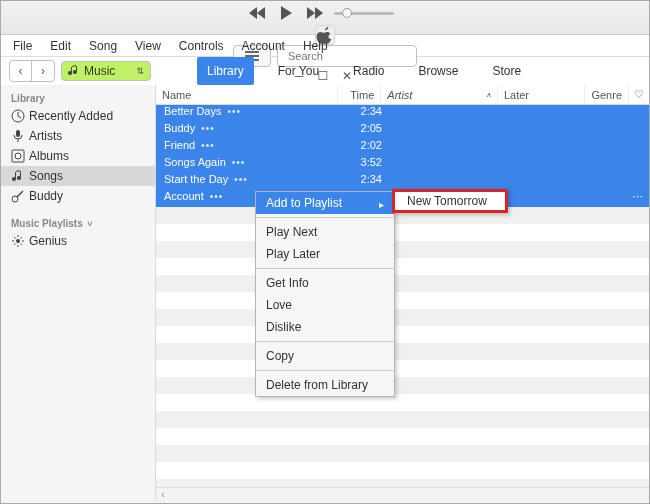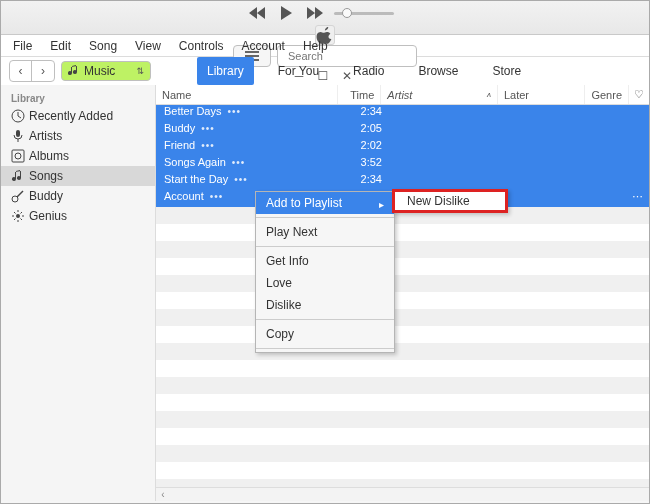--- a/index.html
+++ b/index.html
@@ -211,20 +211,23 @@
     <div class="side-item">
       <span class="side-icon">
           <svg viewBox="0 0 14 14">
             <circle cx="4" cy="10" r="3" fill="none" stroke="#444"></circle>
             <line x1="6" y1="8" x2="12" y2="2" stroke="#444" stroke-width="1.5"></line>
           </svg>
         </span>
       <span>Buddy</span>
     </div>
 
+    <div class="side-header" style="margin-top:8px;">
+      <span>Music Playlists</span><span class="side-caret"> ˅</span>
+    </div>
     <div class="side-item">
       <span class="side-icon">
           <svg viewBox="0 0 14 14">
             <circle cx="7" cy="7" r="2" fill="#444"></circle>
             <path d="M7 1v2M7 11v2M1 7h2M11 7h2M3 3l1.5 1.5M9.5 9.5L11 11M3 11l1.5-1.5M9.5 4.5L11 3" stroke="#444"></path>
           </svg>
         </span>
       <span>Genius</span>
     </div>
   </div>
@@ -320,24 +323,26 @@
   </div>
 </div>
 
 <div class="context-menu">
   <div class="cm-item highlight">
     <span>Add to Playlist</span>
     <span class="cm-arrow">▸</span>
   </div>
   <div class="cm-sep"></div>
   <div class="cm-item">Play Next</div>
+  <div class="cm-item">Play Later</div>
   <div class="cm-sep"></div>
   <div class="cm-item">Get Info</div>
   <div class="cm-item">Love</div>
   <div class="cm-item">Dislike</div>
   <div class="cm-sep"></div>
   <div class="cm-item">Copy</div>
   <div class="cm-sep"></div>
+  <div class="cm-item">Delete from Library</div>
 </div>
 
 <div class="submenu">
-  <span>New Dislike</span>
+  <span>New Tomorrow</span>
 </div>
 
 </body></html>

